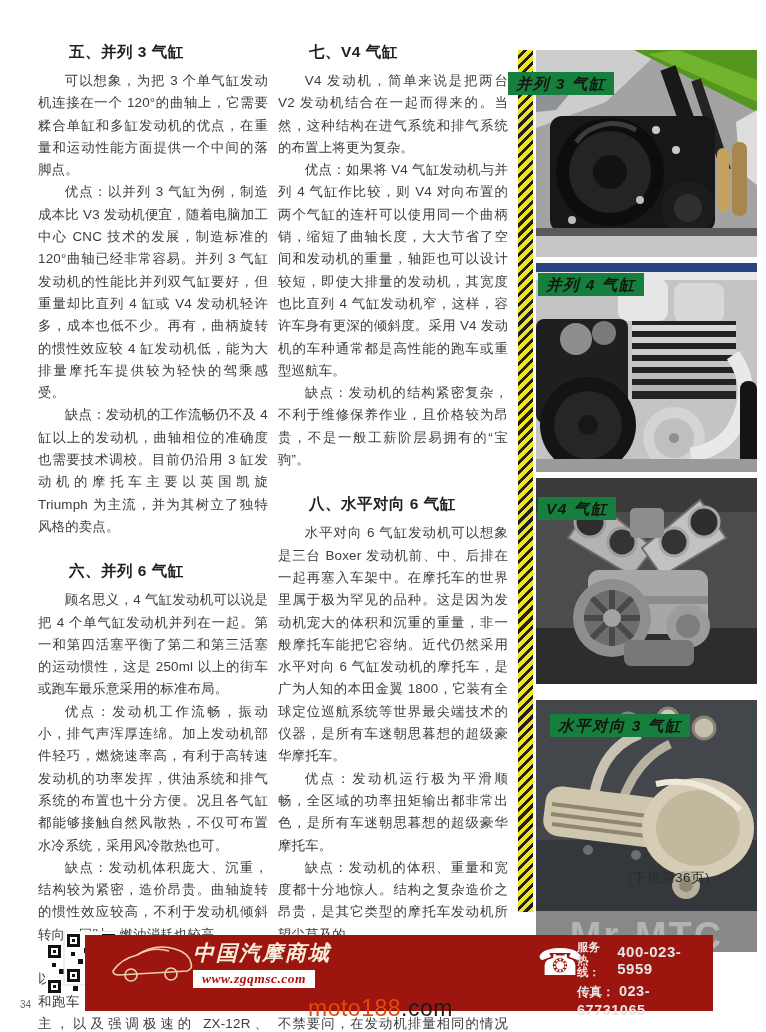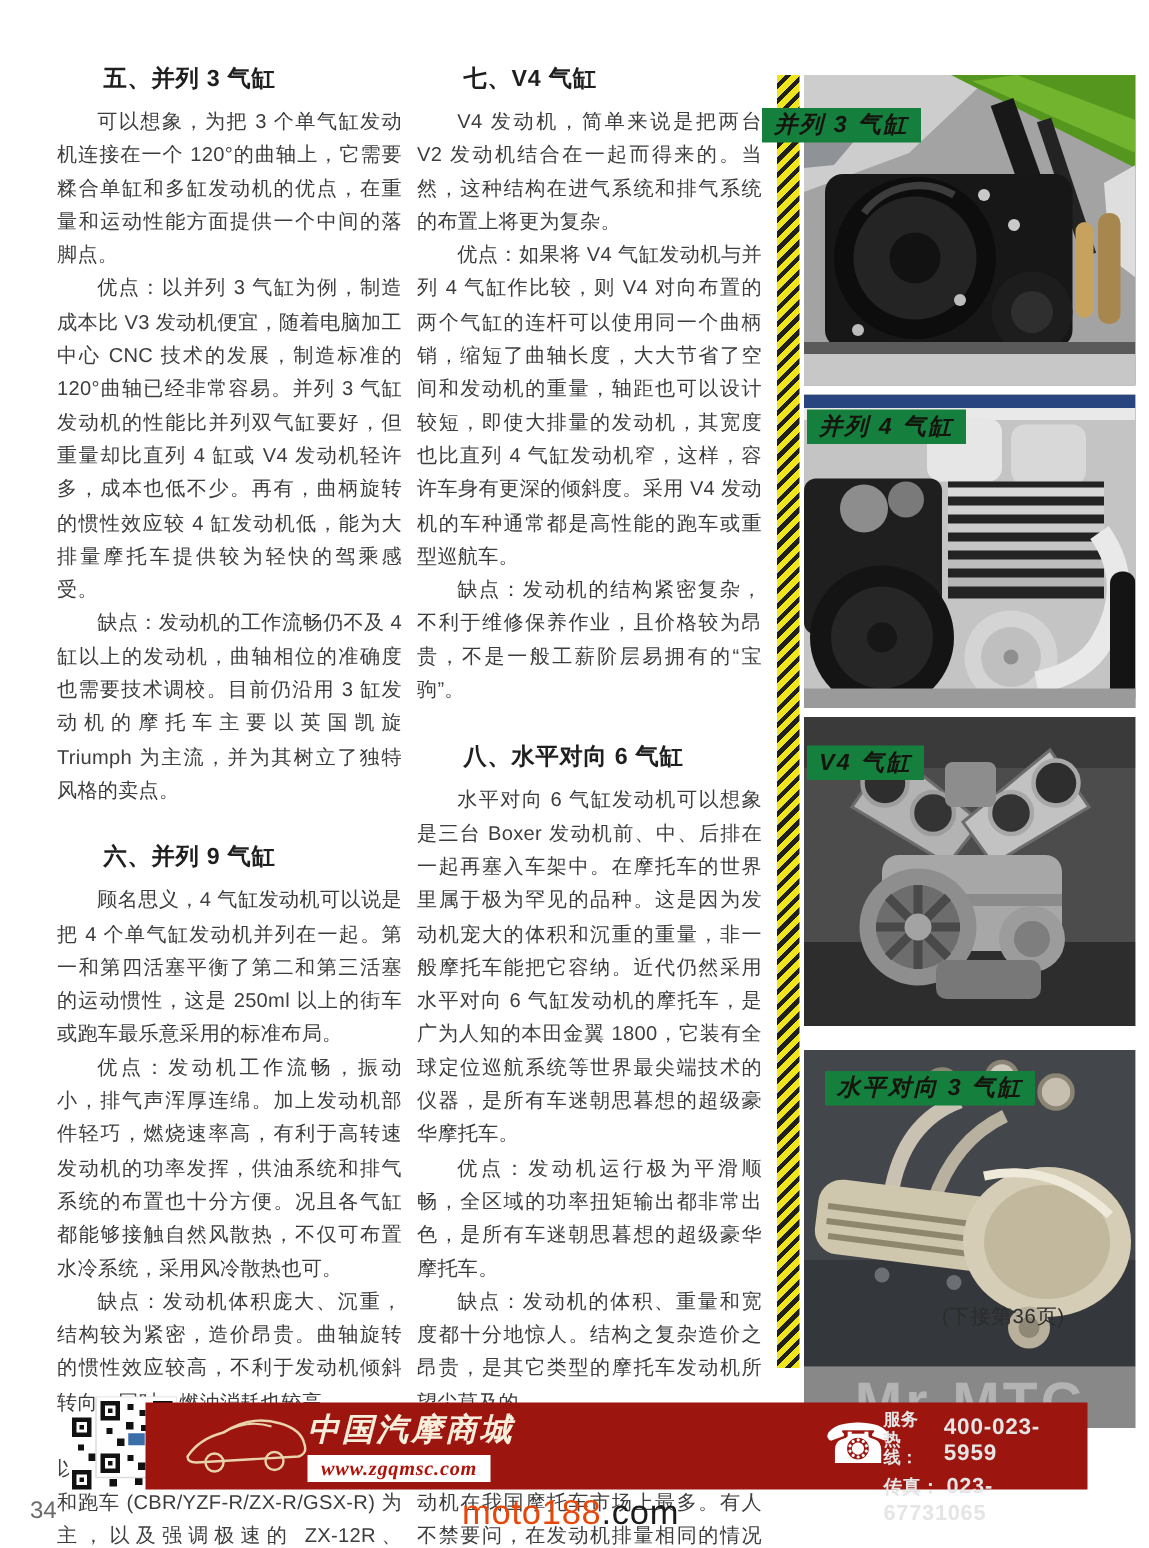--- a/index.html
+++ b/index.html
@@ -46,23 +46,22 @@
     position: absolute; left: 0; right: 0; bottom: -6px; text-align: center;
     font-size: 38px; font-weight: bold; color: rgba(205,205,205,.62);
     letter-spacing: 2px; font-family: "Liberation Sans", sans-serif;
   }
   .continue-note {
     position: absolute; left: 628px; top: 869px;
     font-size: 13.5px; color: #2c2c2c; letter-spacing: .5px;
   }
   
   .footer {
-    position: absolute; left: 85px; top: 935px; width: 628px; height: 58px;
+    position: absolute; left: 85px; top: 935px; width: 628px; height: 76px;
     background: #9c150e;
-    margin-left: 12px;
   }
   .qr-block { position: absolute; left: 46px; top: 931px; }
   .car-sketch { position: absolute; left: 24px; top: 6px; }
   .brand-col { position: absolute; left: 108px; top: 4px; width: 202px; }
   .brand {
     font-family: "Liberation Serif", serif; font-style: italic; font-weight: bold;
     font-size: 21px; color: #f6eedb; letter-spacing: 2px; white-space: nowrap;
   }
   .brand-url {
     display: inline-block; margin-top: 3px; background: #ffffff; color: #b01208;
@@ -79,36 +78,36 @@
     position: absolute; left: 452px; top: 6px; font-size: 37px; color: #ffffff;
     font-family: "DejaVu Sans", sans-serif; line-height: 44px;
   }
   .hotline { position: absolute; left: 492px; top: 6px; color: #e5e5e5; }
   .hl-row1 { display: flex; align-items: center; }
   .svc { font-size: 11.5px; font-weight: bold; line-height: 12.5px; }
   .hl-num1 { font-size: 15px; font-weight: bold; margin-left: 7px; letter-spacing: .5px; }
   .hl-row2 { margin-top: 3px; font-weight: bold; }
   .fax-label { font-size: 12.5px; }
   .hl-num2 { font-size: 14.5px; letter-spacing: .5px; }
-  .page-number { position: absolute; left: 20px; top: 999px; font-size: 16px; color: #6a6a6a; }
+  .page-number { position: absolute; left: 20px; top: 999px; font-size: 10px; color: #6a6a6a; }
   .site-link { position: absolute; left: 308px; top: 995px; font-size: 23px; font-weight: normal; letter-spacing: .5px; }
   .site-link .nm { color: #e8470a; }
   .site-link .tld { color: #1b1b1b; }
 </style>
 </head>
 <body>
 
 <div class="page">
 
   <div class="col col1">
     <h3 class="first">五、并列 3 气缸</h3>
     <p>可以想象，为把 3 个单气缸发动机连接在一个 120°的曲轴上，它需要糅合单缸和多缸发动机的优点，在重量和运动性能方面提供一个中间的落脚点。</p>
     <p>优点：以并列 3 气缸为例，制造成本比 V3 发动机便宜，随着电脑加工中心 CNC 技术的发展，制造标准的 120°曲轴已经非常容易。并列 3 气缸发动机的性能比并列双气缸要好，但重量却比直列 4 缸或 V4 发动机轻许多，成本也低不少。再有，曲柄旋转的惯性效应较 4 缸发动机低，能为大排量摩托车提供较为轻快的驾乘感受。</p>
     <p>缺点：发动机的工作流畅仍不及 4 缸以上的发动机，曲轴相位的准确度也需要技术调校。目前仍沿用 3 缸发动机的摩托车主要以英国凯旋 Triumph 为主流，并为其树立了独特风格的卖点。</p>
-    <h3>六、并列 9 气缸</h3>
+    <h3>六、并列 6 气缸</h3>
     <p>顾名思义，4 气缸发动机可以说是把 4 个单气缸发动机并列在一起。第一和第四活塞平衡了第二和第三活塞的运动惯性，这是 250ml 以上的街车或跑车最乐意采用的标准布局。</p>
     <p>优点：发动机工作流畅，振动小，排气声浑厚连绵。加上发动机部件轻巧，燃烧速率高，有利于高转速发动机的功率发挥，供油系统和排气系统的布置也十分方便。况且各气缸都能够接触自然风散热，不仅可布置水冷系统，采用风冷散热也可。</p>
     <p>缺点：发动机体积庞大、沉重，结构较为紧密，造价昂贵。曲轴旋转的惯性效应较高，不利于发动机倾斜转向，同时，燃油消耗也较高。</p>
     <p>采用并列 4 气缸发动机的摩托车以高性能的街车 (CR/KJR/ZRX/GSX) 和跑车 (CBR/YZF-R/ZX-R/GSX-R) 为主，以及强调极速的 ZX-12R、CBR1100 和 GSX-1300R，都采用并列 4 气缸的设计。</p>
   </div>
 
   <div class="col col2">
     <h3 class="first">七、V4 气缸</h3>
     <p>V4 发动机，简单来说是把两台 V2 发动机结合在一起而得来的。当然，这种结构在进气系统和排气系统的布置上将更为复杂。</p>
     <p>优点：如果将 V4 气缸发动机与并列 4 气缸作比较，则 V4 对向布置的两个气缸的连杆可以使用同一个曲柄销，缩短了曲轴长度，大大节省了空间和发动机的重量，轴距也可以设计较短，即使大排量的发动机，其宽度也比直列 4 气缸发动机窄，这样，容许车身有更深的倾斜度。采用 V4 发动机的车种通常都是高性能的跑车或重型巡航车。</p>

